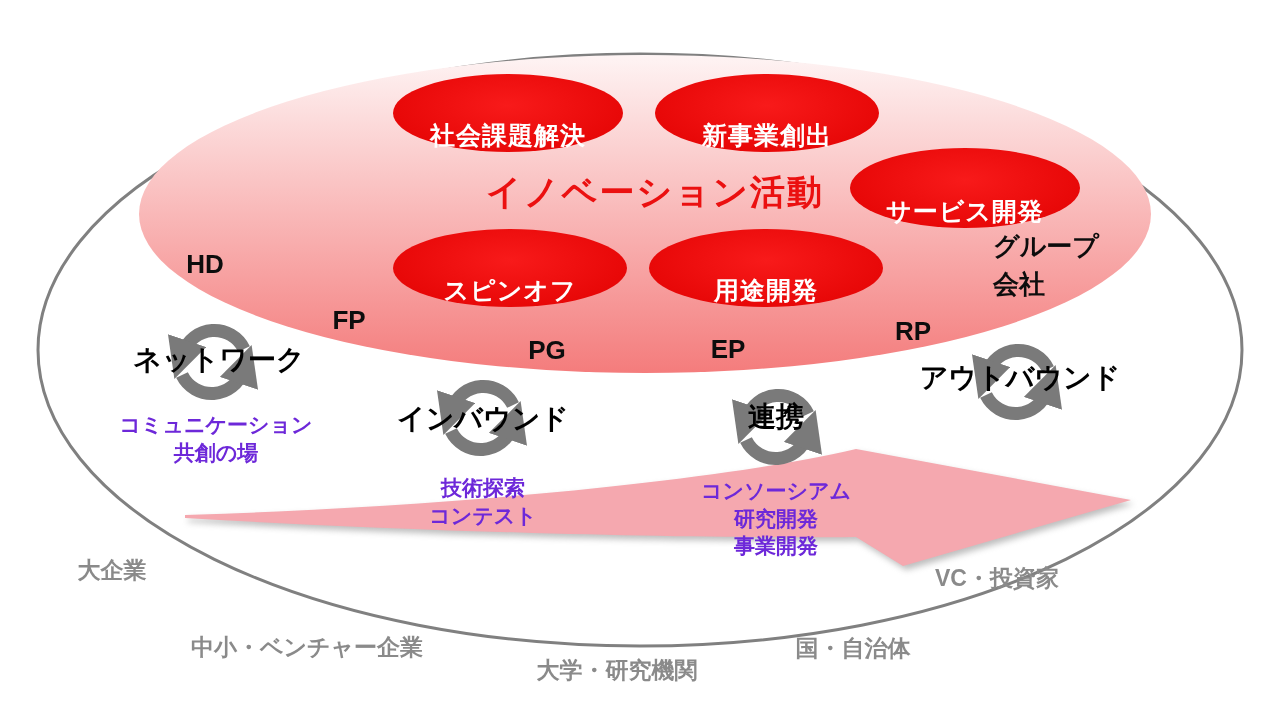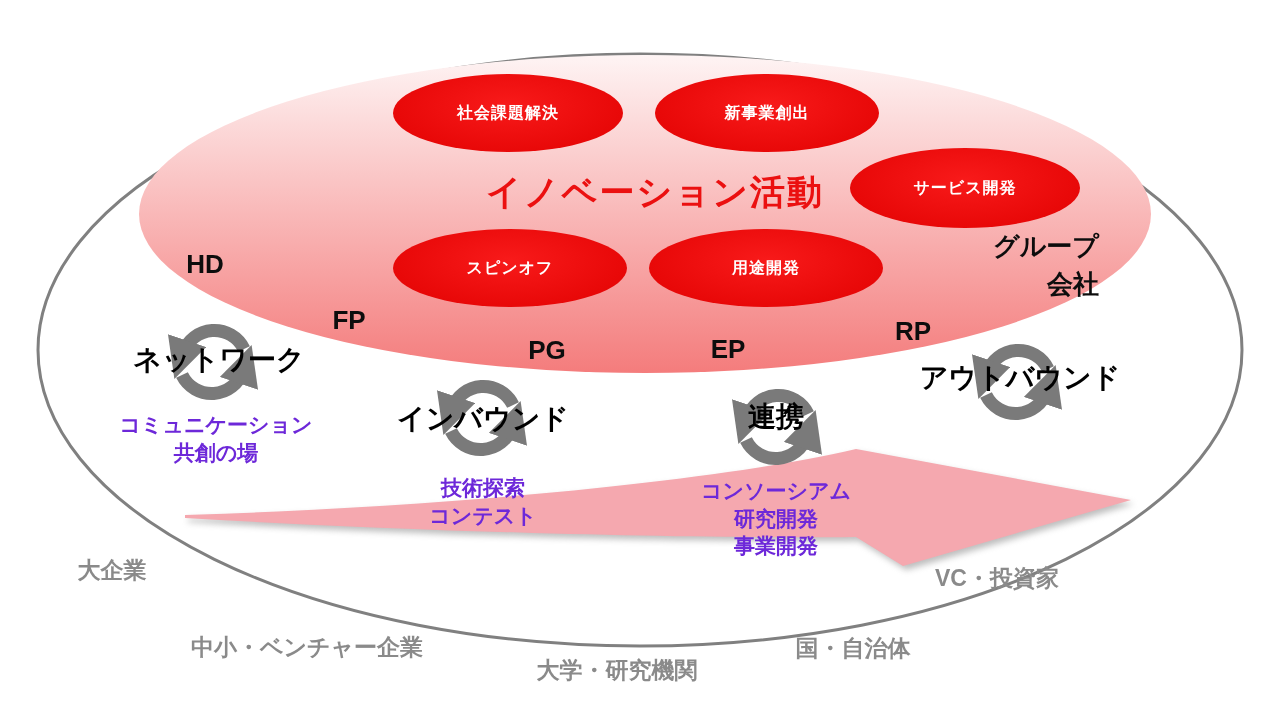--- a/index.html
+++ b/index.html
@@ -3,25 +3,25 @@
 <meta charset="utf-8">
 <style>
   html,body{margin:0;padding:0;background:#fff;}
   #stage{position:relative;width:1280px;height:720px;background:#fff;overflow:hidden;
          font-family:"Liberation Sans","DejaVu Sans",sans-serif;}
   .abs{position:absolute;}
   .center{transform:translate(-50%,-50%);}
   .layer{left:0;top:0;width:1280px;height:720px;pointer-events:none;}
   .z1{z-index:1;} .z2{z-index:2;} .z3{z-index:3;} .z4{z-index:4;} .z5{z-index:5;}
   .oval{background:radial-gradient(ellipse at 50% 40%, #F81A1A 0%, #E70707 75%);
-        border-radius:50%;color:#fff;font-weight:bold;font-size:16px;
-        display:flex;align-items:center;justify-content:center;white-space:nowrap;letter-spacing:1px;}
+        border-radius:50%;color:#fff;font-weight:bold;font-size:25px;
+        display:flex;align-items:flex-end;justify-content:center;white-space:nowrap;letter-spacing:1px;}
   .title{font-size:35px;font-weight:bold;color:#EB1010;letter-spacing:2px;white-space:nowrap;}
   .zone{font-weight:bold;font-size:26px;color:#0d0d0d;white-space:nowrap;}
-  .zone-multi{text-align:right;line-height:1.45;white-space:pre-line;}
+  .zone-multi{text-align:left;line-height:1.45;white-space:pre-line;}
   .cycle-label{font-weight:bold;font-size:28px;color:#000;white-space:nowrap;}
   .sub{font-weight:bold;font-size:21px;color:#6d28d9;text-align:center;line-height:1.32;white-space:pre-line;}
   .outer-label{font-weight:bold;font-size:23px;color:#8A8A8A;white-space:nowrap;}
   .arc{fill:none;stroke:#7A7A7A;stroke-width:13;}
   .arrow-path{fill:#F5A8AF;filter:drop-shadow(3px 4px 3px rgba(110,110,110,0.45));}
 </style>
 </head>
 <body>
 
 <div id="stage">

